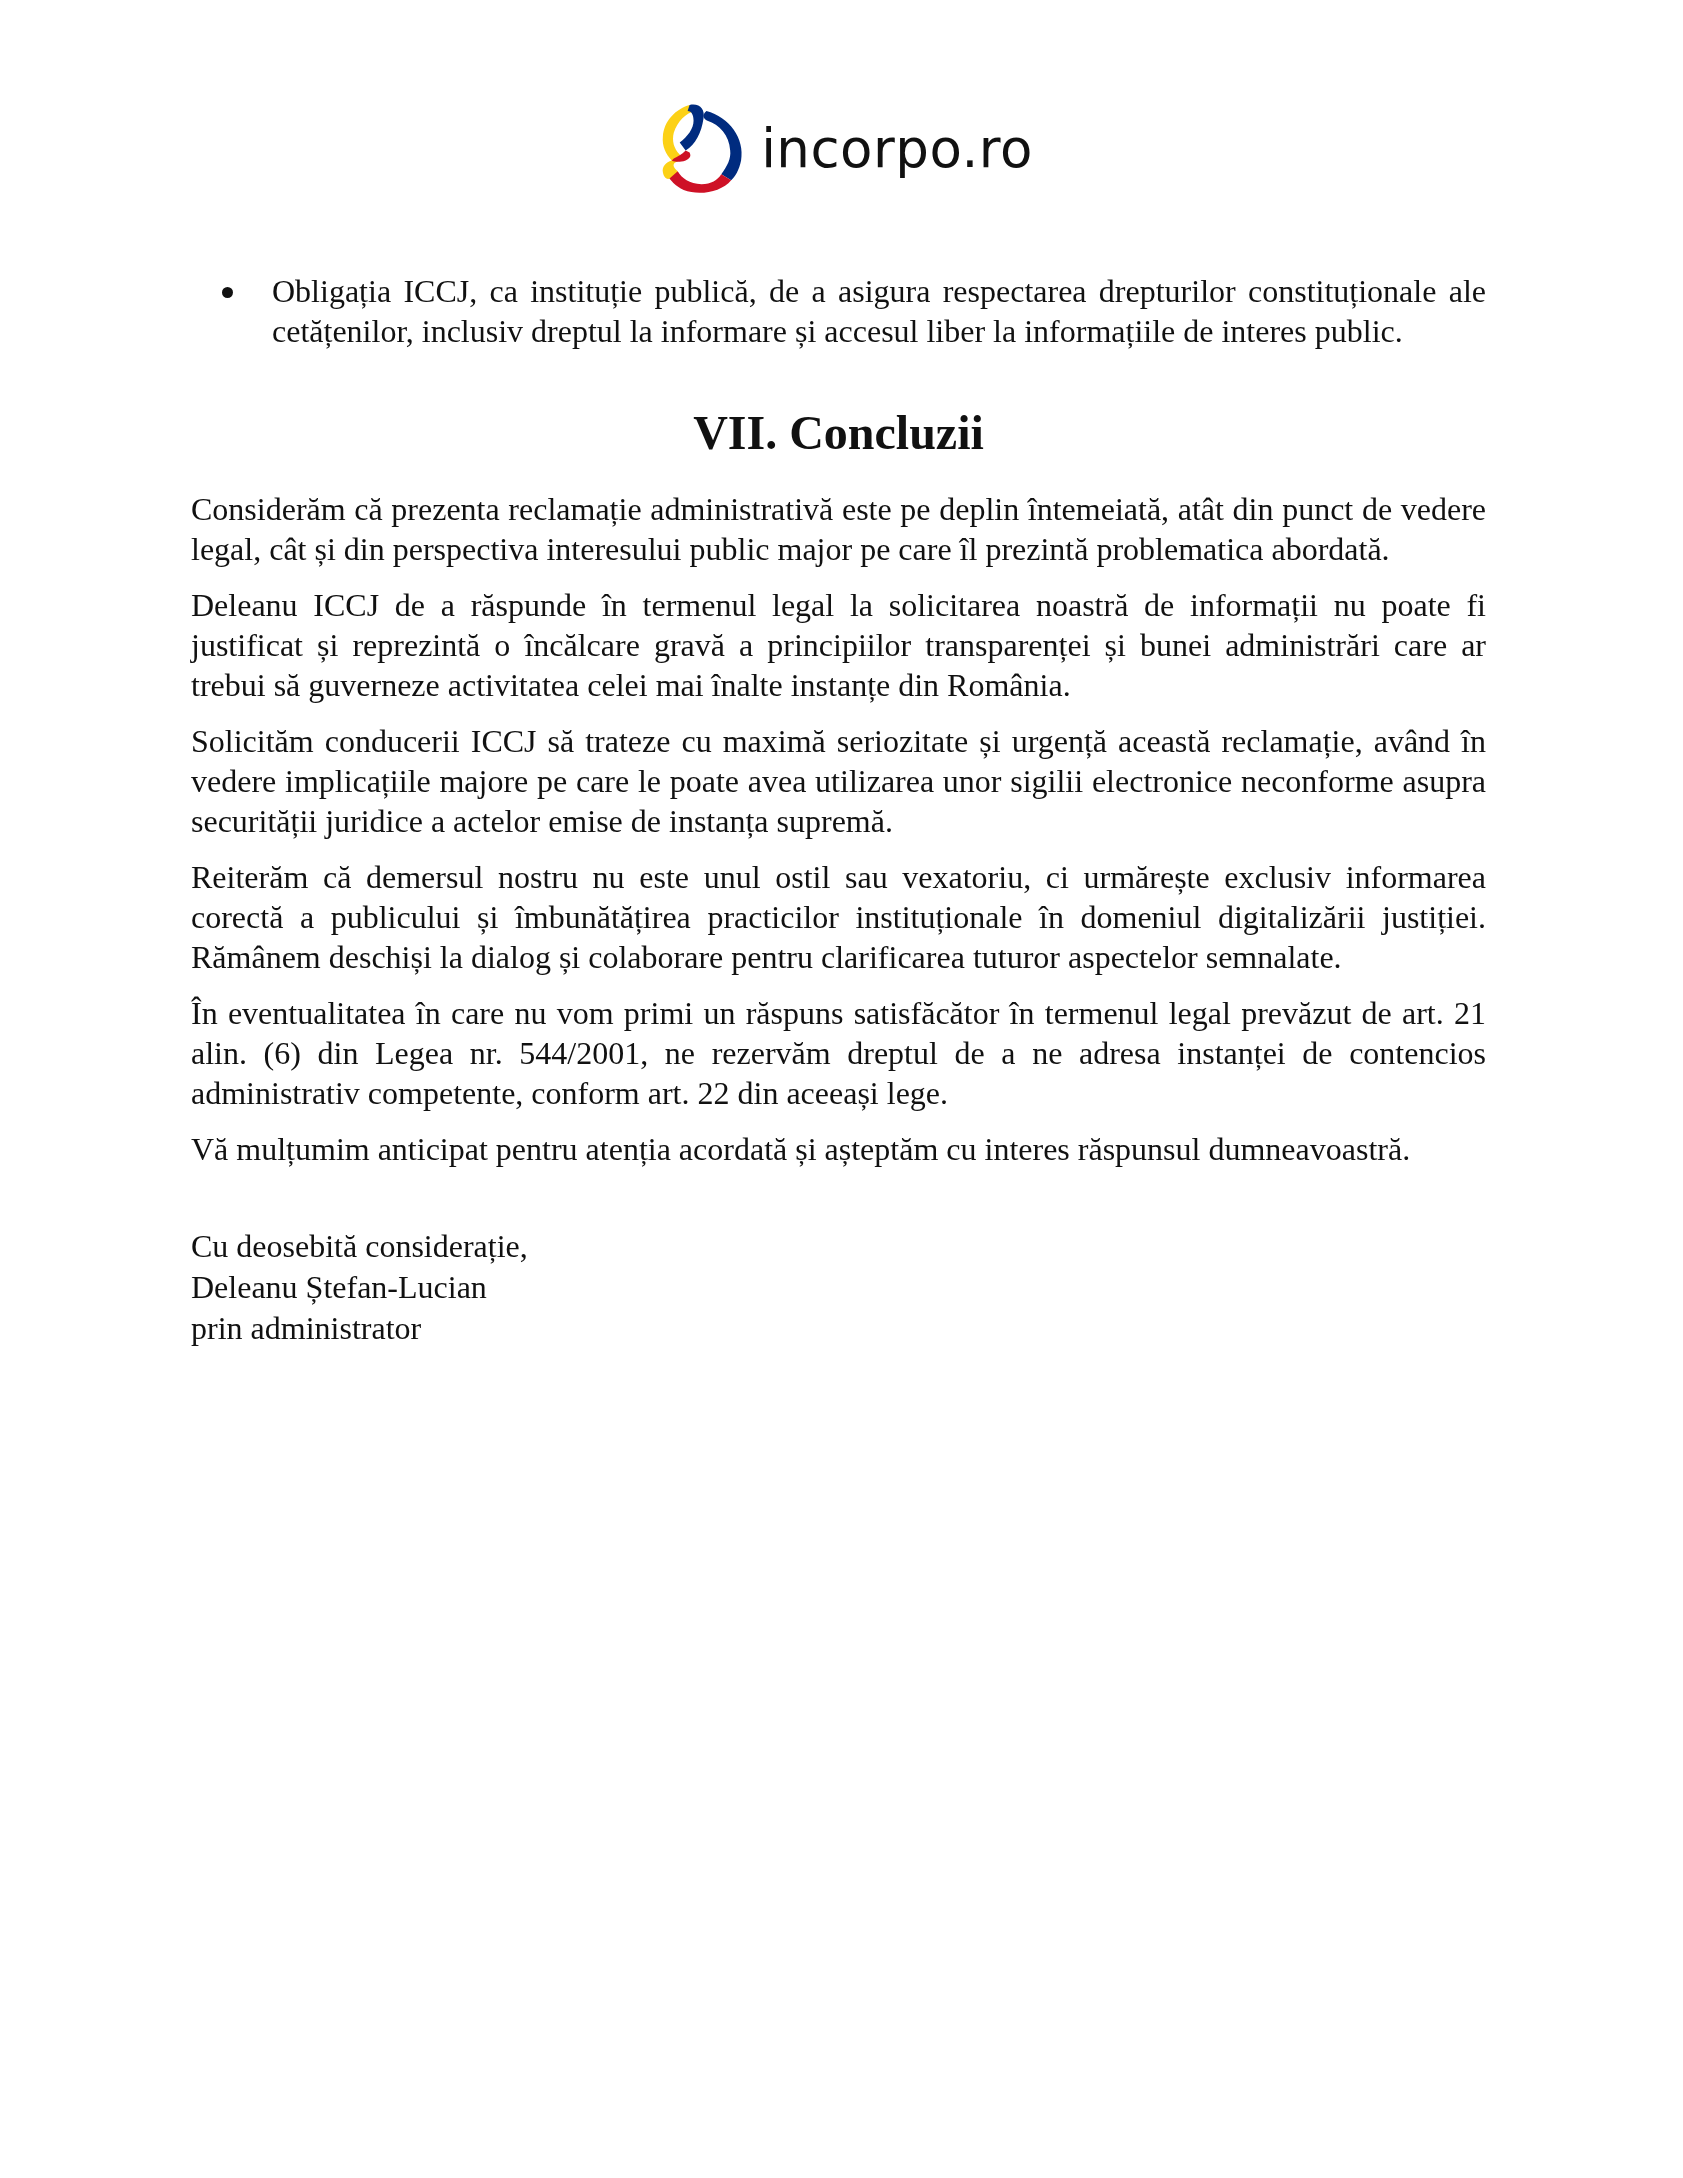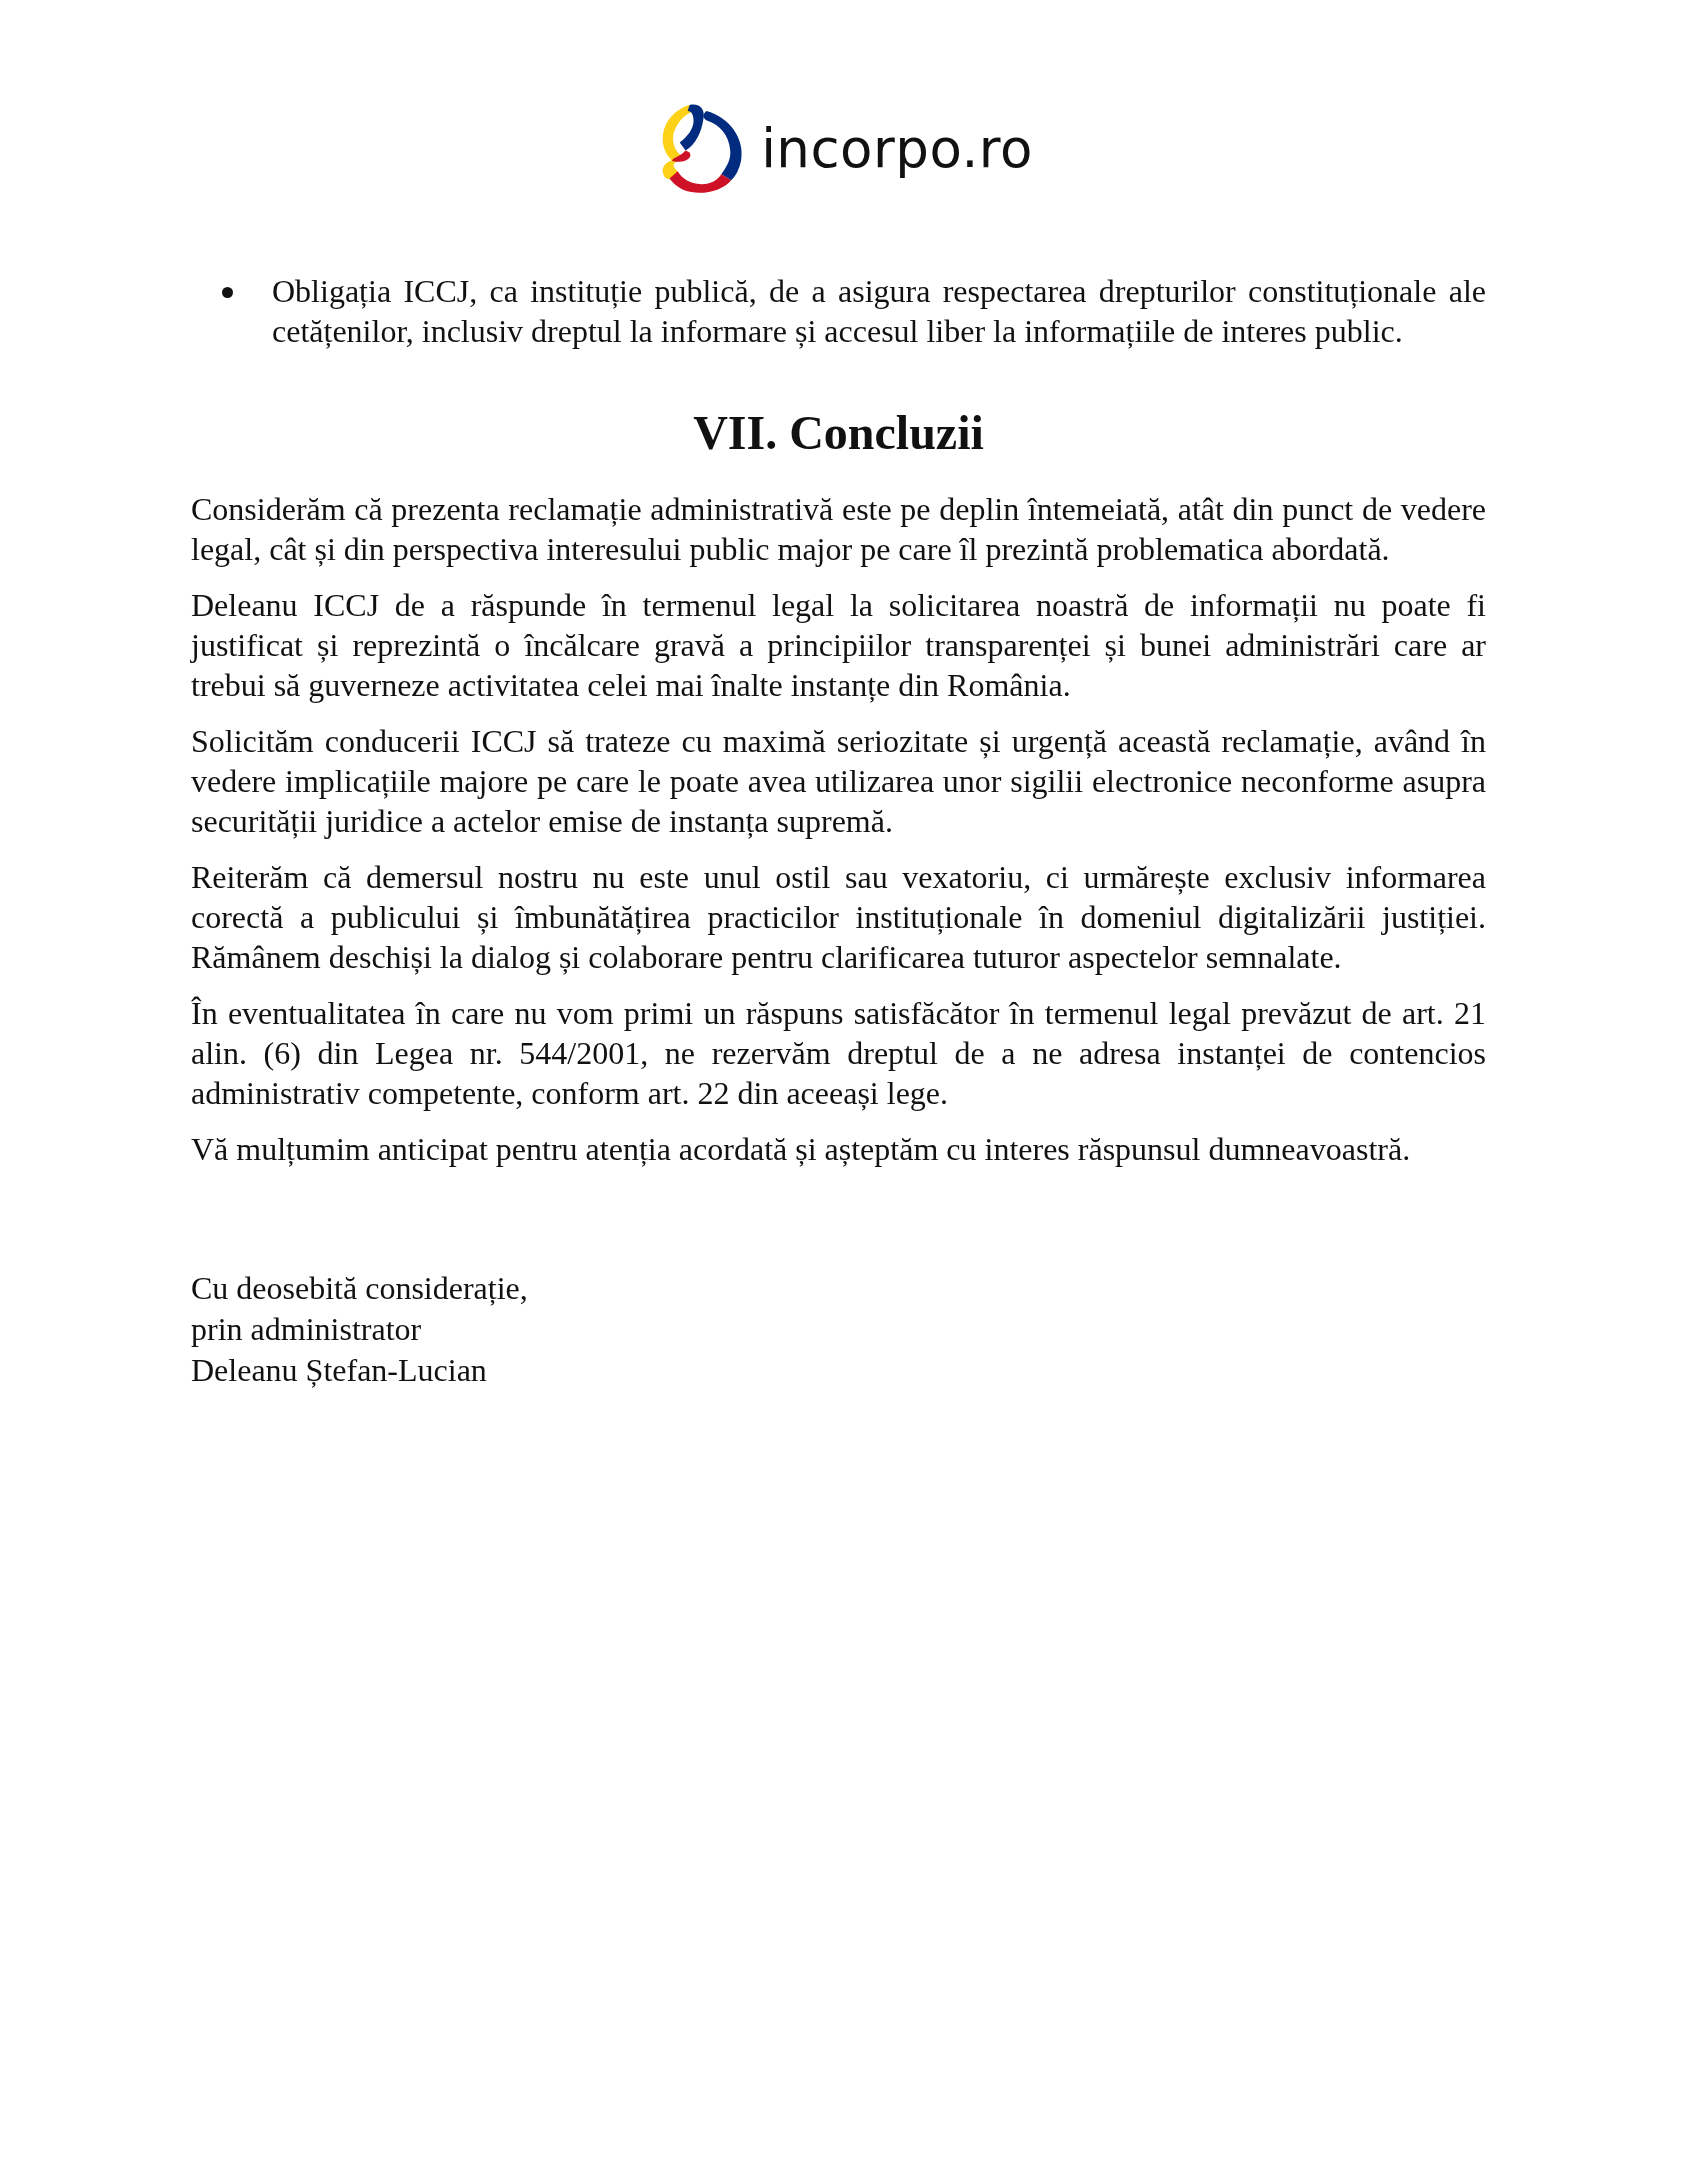--- a/index.html
+++ b/index.html
@@ -30,21 +30,21 @@
   ul.bullets li .dot {
     position: absolute; left: -50px; top: 16px; width: 11px; height: 11px;
     background: #111; border-radius: 50%;
   }
   h2.section {
     font-family: "Liberation Serif", "DejaVu Serif", serif;
     font-size: 48px; font-weight: bold; margin: 55px 0 30px 0; line-height: 53px;
     text-align: center;
   }
   p.par { margin: 0 0 16px 0; text-indent: 0; }
-  .signature { margin-top: 99px; text-align: left; line-height: 41px; }
+  .signature { margin-top: 57px; text-align: left; line-height: 41px; }
   .signature div { white-space: nowrap; }
 </style>
 </head>
 <body>
 
 <div class="header">
   <div class="logo-wrap">
     <svg class="logo-mark" viewBox="0 0 100 100">
 
       <path d="M57 12 C80 18 96 40 92 62 C90 72 86 78 82 82 L72 76 C78 68 82 60 81 52 C80 36 70 26 58 22 C54 20 52 16 57 12 Z" fill="#002B7F"></path>
@@ -73,17 +73,17 @@
 
   <p class="par">Considerăm că prezenta reclamație administrativă este pe deplin întemeiată, atât din punct de vedere legal, cât și din perspectiva interesului public major pe care îl prezintă problematica abordată.</p>
   <p class="par">Deleanu ICCJ de a răspunde în termenul legal la solicitarea noastră de informații nu poate fi justificat și reprezintă o încălcare gravă a principiilor transparenței și bunei administrări care ar trebui să guverneze activitatea celei mai înalte instanțe din România.</p>
   <p class="par">Solicităm conducerii ICCJ să trateze cu maximă seriozitate și urgență această reclamație, având în vedere implicațiile majore pe care le poate avea utilizarea unor sigilii electronice neconforme asupra securității juridice a actelor emise de instanța supremă.</p>
   <p class="par">Reiterăm că demersul nostru nu este unul ostil sau vexatoriu, ci urmărește exclusiv informarea corectă a publicului și îmbunătățirea practicilor instituționale în domeniul digitalizării justiției.  Rămânem deschiși la dialog și colaborare pentru clarificarea tuturor aspectelor semnalate.</p>
   <p class="par">În eventualitatea în care nu vom primi un răspuns satisfăcător în termenul legal prevăzut de art. 21 alin. (6) din Legea nr. 544/2001, ne rezervăm dreptul de a ne adresa instanței de contencios administrativ competente, conform art. 22 din aceeași lege.</p>
   <p class="par">Vă mulțumim anticipat pentru atenția acordată și așteptăm cu interes răspunsul dumneavoastră.</p>
 
   <div class="signature">
     <div>Cu deosebită considerație,</div>
+    <div>Deleanu Ștefan-Lucian</div>
     <div>prin administrator</div>
-    <div>Deleanu Ștefan-Lucian</div>
   </div>
 </div>
 
 
 </body></html>

